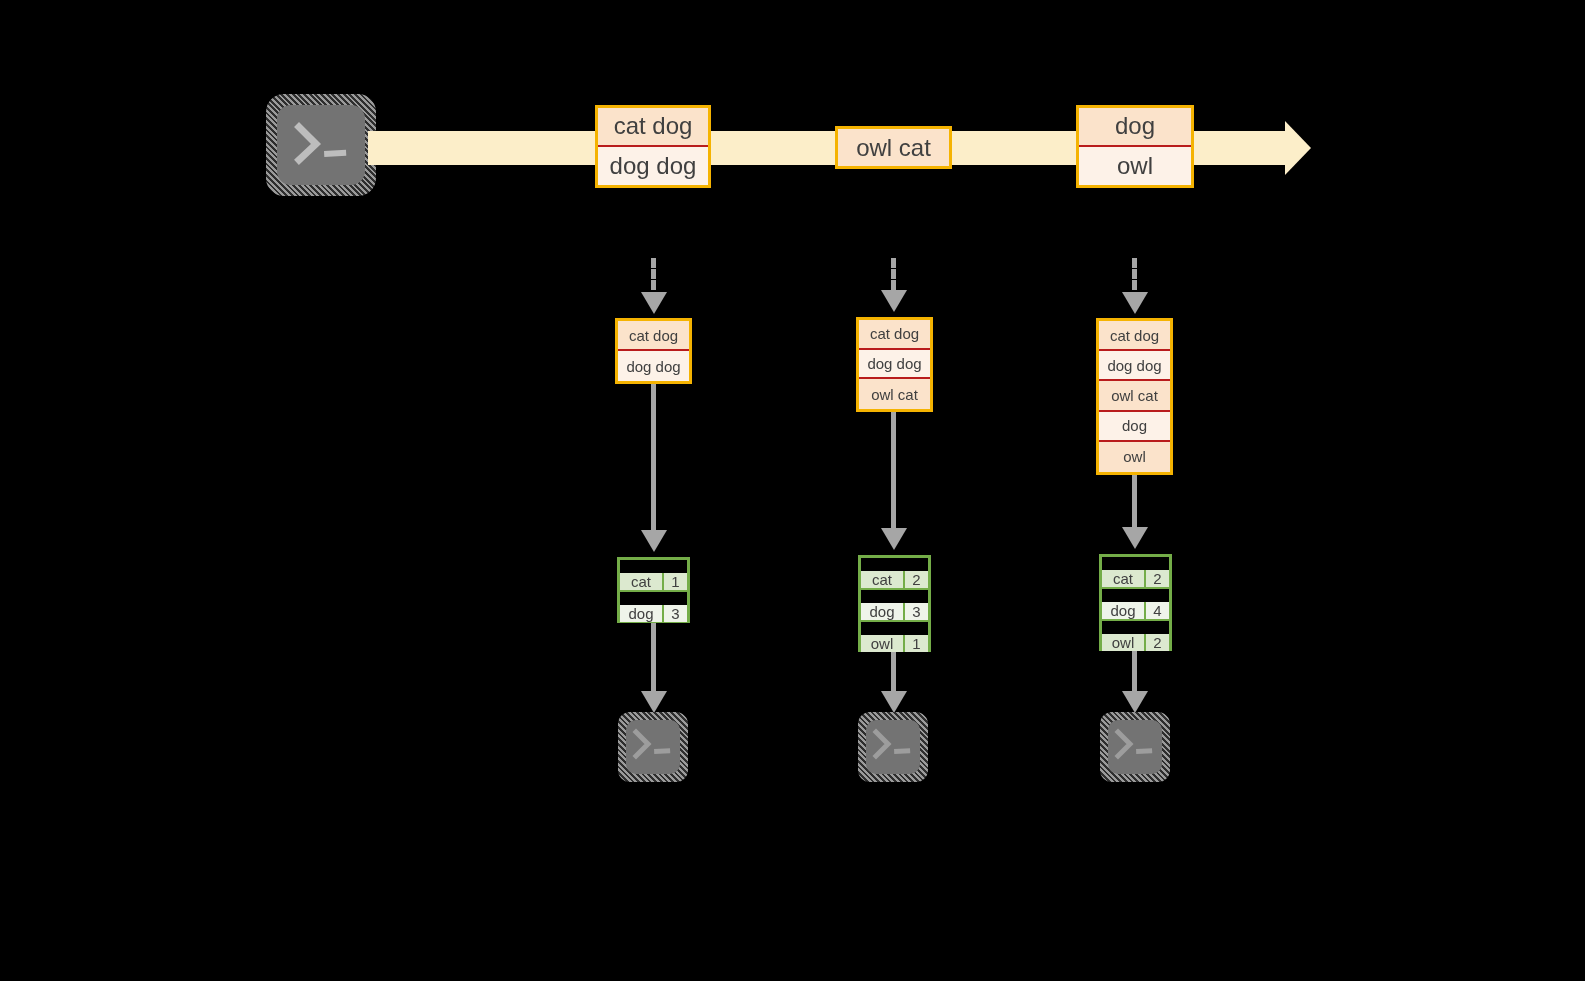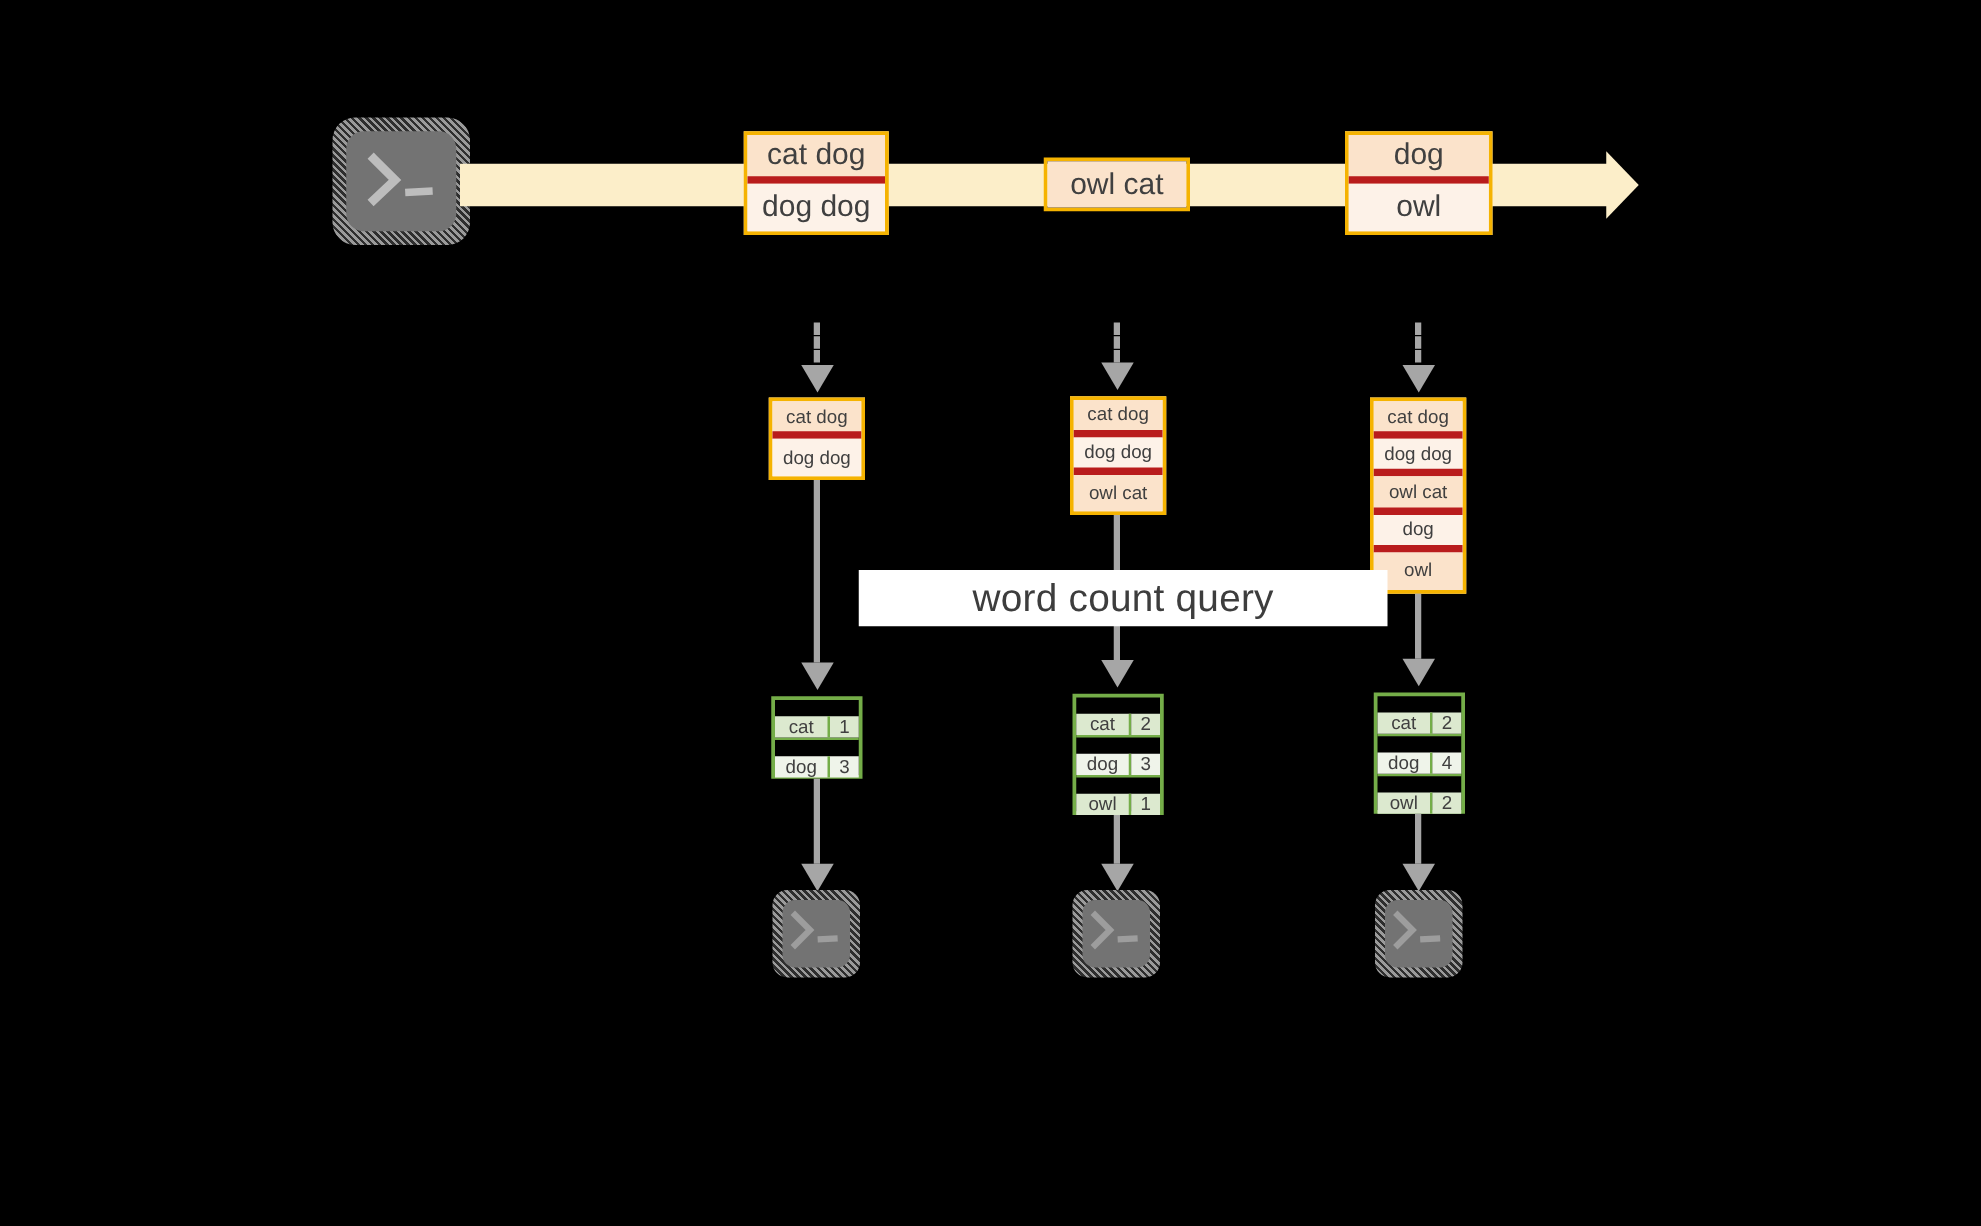--- a/index.html
+++ b/index.html
@@ -60,21 +60,21 @@
     flex-direction:column;
   }
   .rec .cell{
     box-sizing:border-box;
     flex:1 1 auto;
     display:flex;
     align-items:center;
     justify-content:center;
     color:#404040;
     white-space:nowrap;
-    border-bottom:6px solid #b91c1c;
+    border-bottom:2px solid #b91c1c;
   }
   .rec .cell:last-child{border-bottom:none;}
   .rec .cell.alt{background:#fbe3cb;}
   .rec .cell.plain{background:#fdf2e8;text-align:center;}
 
   .rec-top{font-size:24px;}
   .rec-top .cell{height:39px;}
   .rec-mid{font-size:15px;}
   .rec-mid .cell{height:31px;}
 
@@ -282,17 +282,14 @@
     <div class="hatch" style="border-radius:12px;"></div>
     <div class="face"></div>
     <div class="glyph">
       <svg width="70" height="70" viewBox="0 0 70 70">
         <path d="M18 20 L30 32 L18 44" fill="none" stroke="#9d9d9d" stroke-width="5" stroke-linecap="square"></path>
         <rect x="36" y="37" width="16" height="5" fill="#9d9d9d" transform="rotate(-3 36 37)"></rect>
       </svg>
     </div>
   </div>
 
-  <div class="qlabel" style="left:687px;top:456px;width:423px;height:45px;">
-    <span>word count query</span>
-  </div>
 
 </div>
 
 </body></html>

